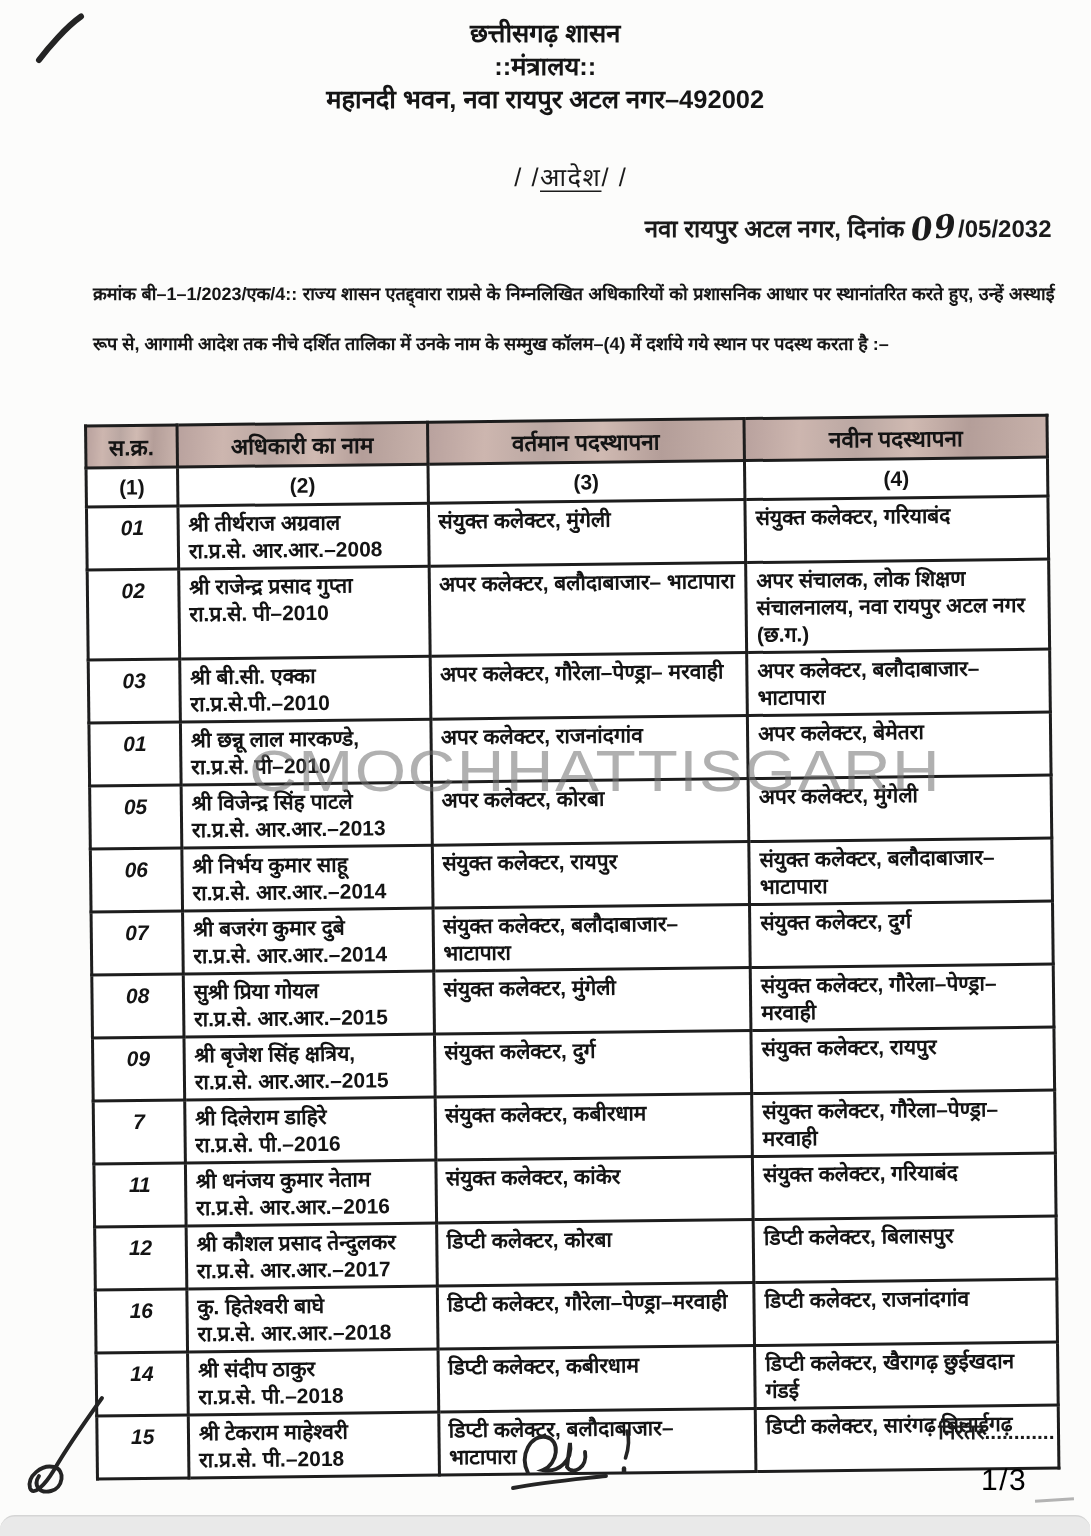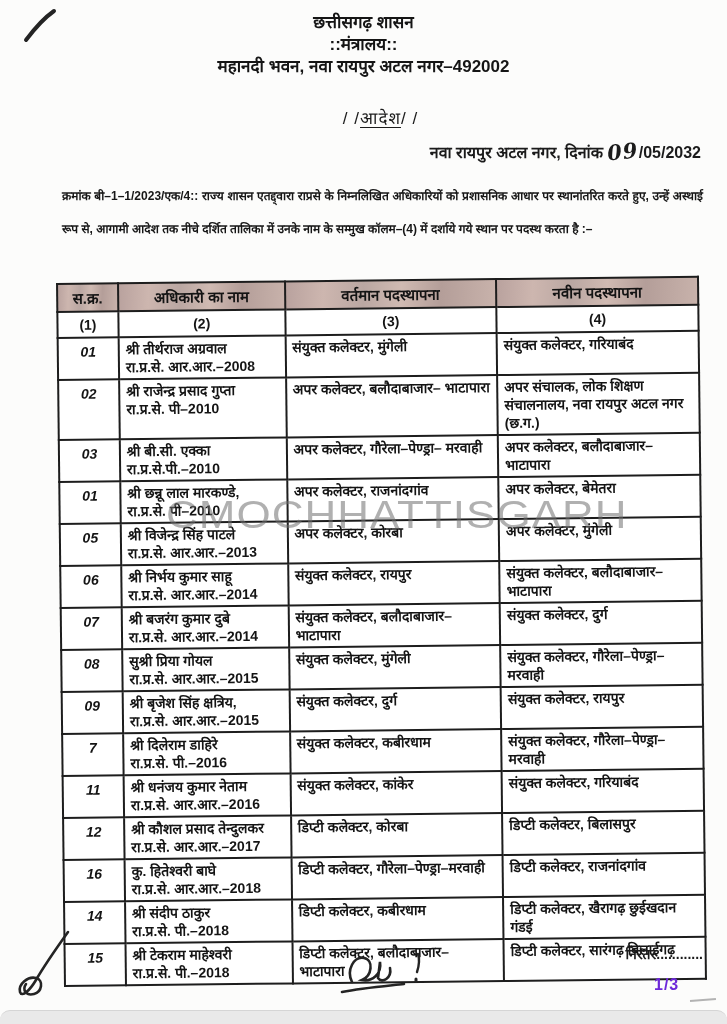--- a/index.html
+++ b/index.html
@@ -57,23 +57,22 @@
     font-size:44px;letter-spacing:1px;color:rgba(112,112,112,0.55);
     transform:scaleY(0.88);white-space:nowrap;
   }
   
   .continuation{
     position:absolute;top:944px;right:24px;
     font-size:14px;font-weight:700;
   }
   .page-number{
     position:absolute;top:976px;left:654px;
-    font-size:16px;color:#6d28d9;letter-spacing:1px;
+    font-size:20px;color:#000000;letter-spacing:1px;
     font-family:"Liberation Sans",sans-serif;
-    font-weight:bold;
   }
   .page-dash{
     position:absolute;top:999px;left:690px;width:26px;height:2px;
     background:#b3b3b3;transform:rotate(-4deg);
   }
   .bottom-strip{
     position:absolute;left:0;right:0;bottom:0;height:13px;
     background:#e9e9e9;border-top:1px solid #d5d5d5;
     border-radius:10px 10px 0 0;
   }

